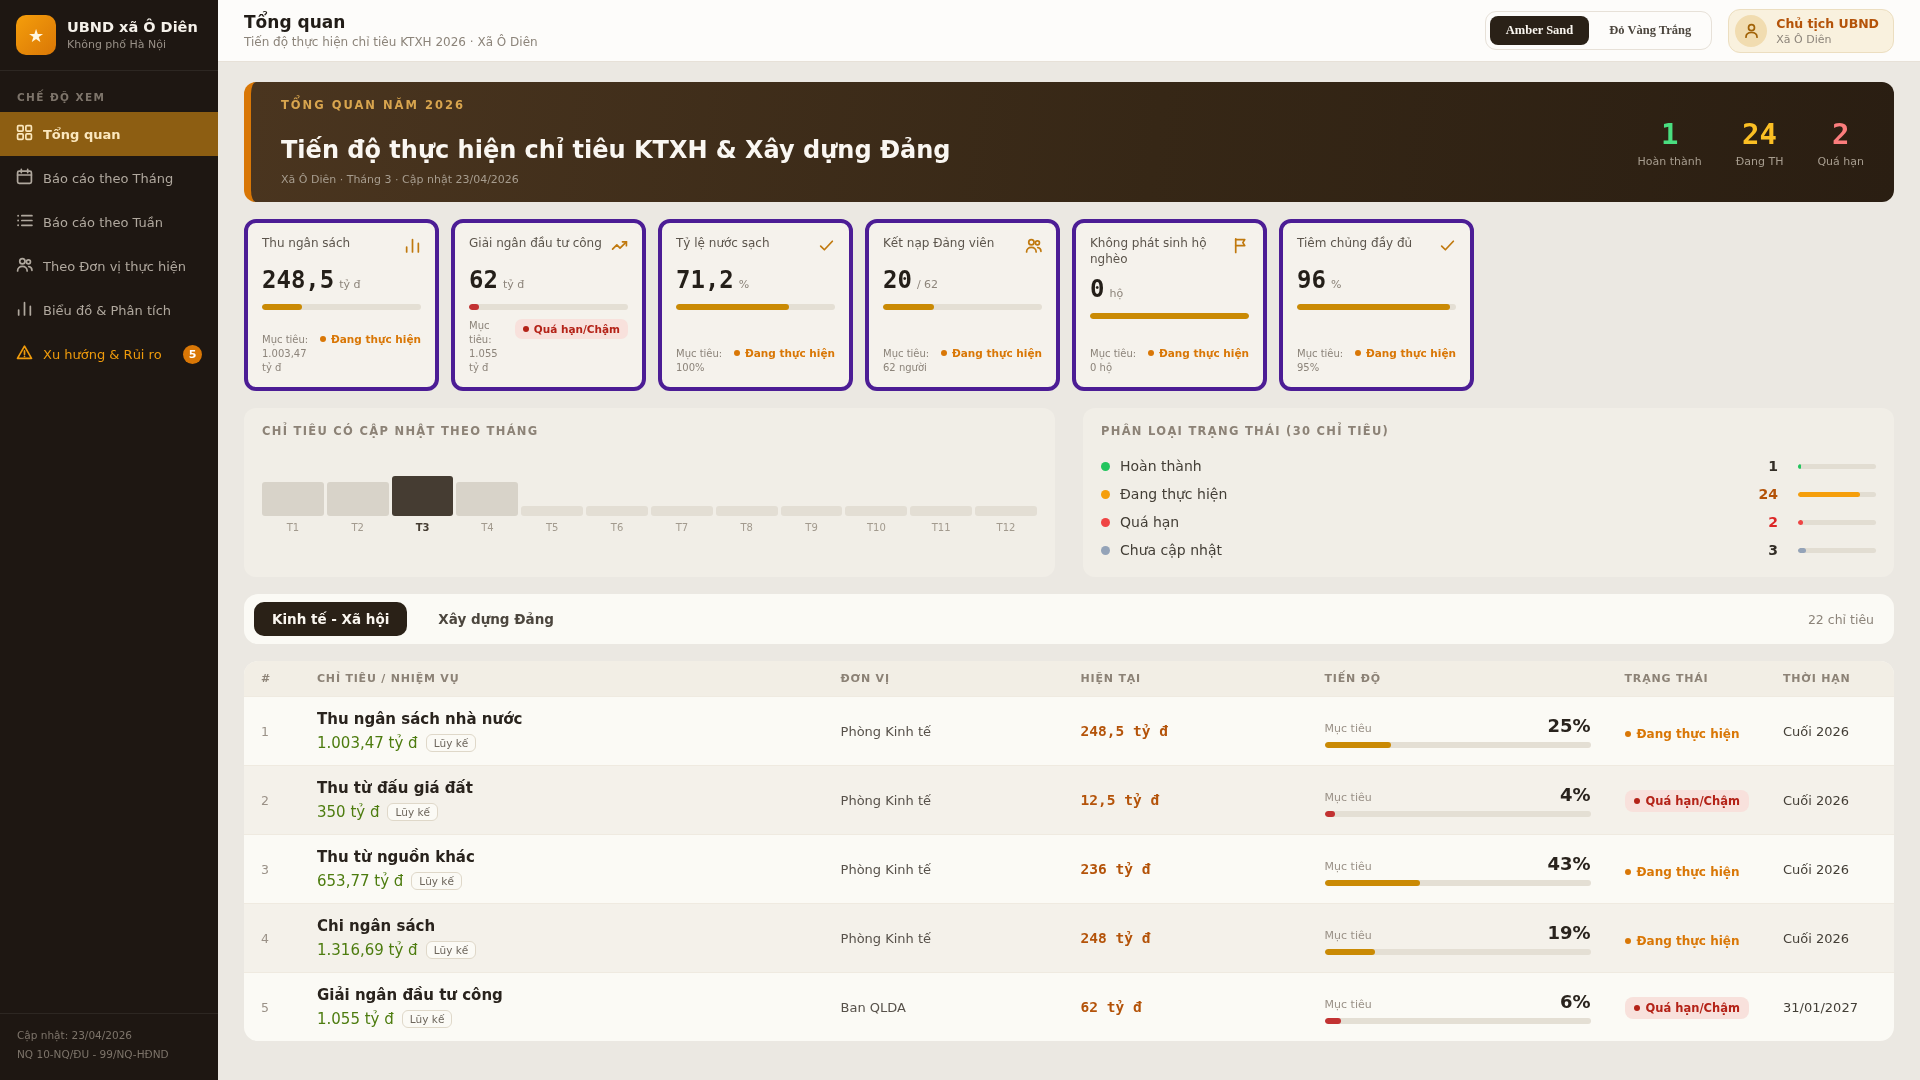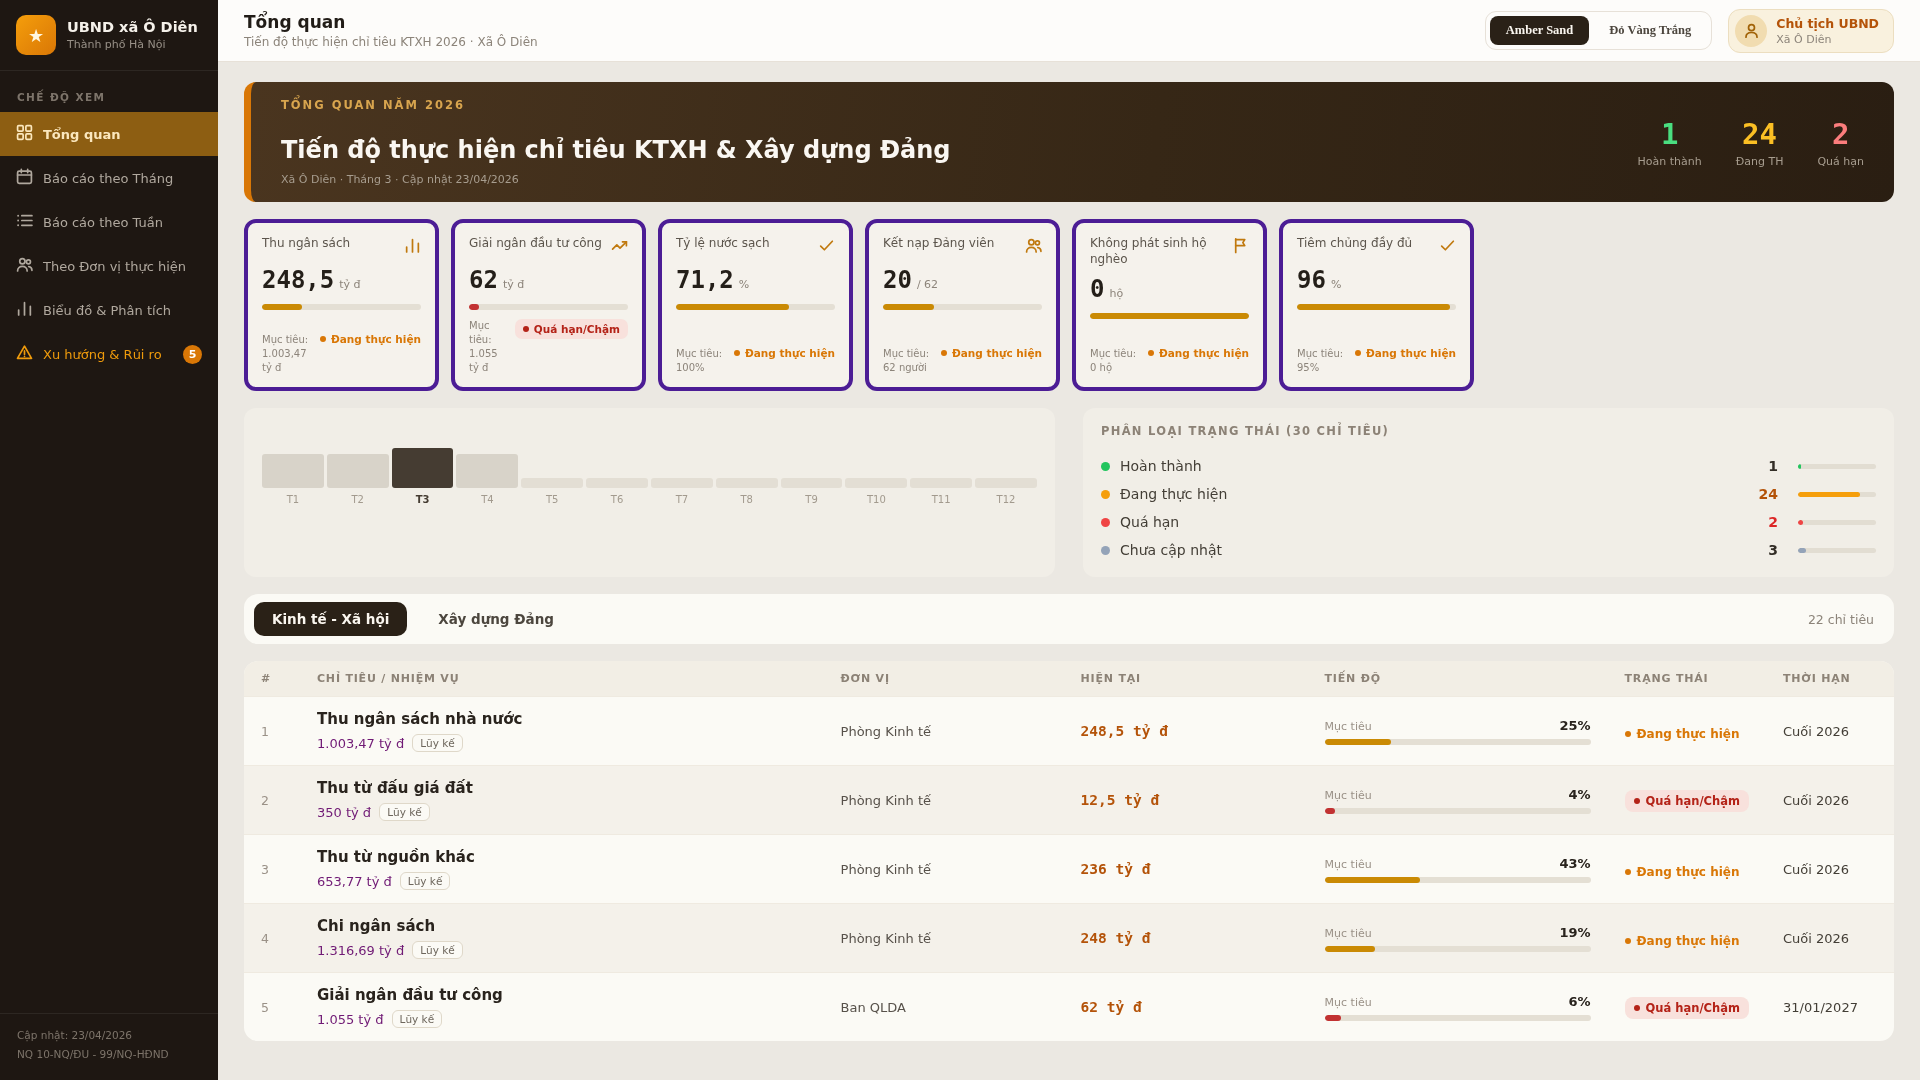--- a/index.html
+++ b/index.html
@@ -109,45 +109,45 @@
   .collapse-btn { border:none; background:transparent; font-size:17px; color:#5c554c; cursor:pointer; padding:2px 9px; font-family:inherit; }
 
   table { width:100%; border-collapse:collapse; }
   thead th { background:#f2eee5; font-size:11px; font-weight:bold; letter-spacing:.8px; color:#8c8276; text-align:left; padding:11px 17px; white-space:nowrap; }
   tbody td { padding:13px 17px; vertical-align:middle; border-top:1px solid #efeae0; }
   tbody tr { cursor:pointer; }
   tbody tr:nth-child(even) { background:#f4f1ea; }
   .td-num { font-size:12.5px; color:#9a9187; }
   .row-name { font-size:15px; font-weight:bold; color:#29231d; }
   .row-meta { display:flex; align-items:center; gap:8px; margin-top:6px; }
-  .row-target { font-size:13px; color:#701a75; }
+  .row-target { font-size:15px; color:#4d7c0f; }
   .row-tag { font-size:10.5px; color:#6d665c; border:1px solid #dfd8c9; background:#fbfaf5; border-radius:6px; padding:2px 7px; }
   .td-unit { font-size:13px; color:#57514a; }
   .td-current { font-family:"DejaVu Sans Mono",monospace; font-size:14.5px; font-weight:bold; color:#b45309; }
   .pg-top { display:flex; justify-content:space-between; align-items:baseline; margin-bottom:6px; }
   .pg-label { font-size:11px; color:#9a9187; }
-  .pg-pct { font-size:13px; font-weight:bold; color:#29231d; }
+  .pg-pct { font-size:18px; font-weight:bold; color:#29231d; }
   .pg-bar { height:6px; background:#e4dfd4; border-radius:3px; overflow:hidden; }
   .pg-fill { height:100%; background:#ca8a04; border-radius:3px; }
   .pg-fill.red { background:#c23232; }
   .status-amber { display:inline-flex; align-items:center; gap:6px; font-size:12px; font-weight:bold; color:#d97706; white-space:nowrap; }
   .status-red { display:inline-flex; align-items:center; gap:6px; font-size:11.5px; font-weight:bold; color:#b42318; background:#f8e1dc; border-radius:8px; padding:4px 9px; white-space:nowrap; }
   .td-deadline { font-size:13px; color:#433e36; white-space:nowrap; }
 </style>
 </head>
 <body>
 
 <div class="app">
 
   <aside class="sidebar">
     <div class="side-head">
       <div class="logo">★</div>
       <div>
         <div class="org-name">UBND xã Ô Diên</div>
-        <div class="org-sub">Thành phố Hà Nội</div>
+        <div class="org-sub">Không phố Hà Nội</div>
       </div>
     </div>
 
     <div class="side-label">CHẾ ĐỘ XEM</div>
 
     <nav>
       <div class="side-item active">
         <span><svg class="i" viewBox="0 0 16 16">
               <rect x="1.5" y="1.5" width="5.2" height="5.2" rx="1"></rect>
               <rect x="9.3" y="1.5" width="5.2" height="5.2" rx="1"></rect>
@@ -397,20 +397,21 @@
                 <span>Đang thực hiện</span>
               </span>
           </div>
         </div>
 
       </div>
 
       <div class="panel-row">
 
         <div class="panel">
+          <div class="panel-title">CHỈ TIÊU CÓ CẬP NHẬT THEO THÁNG</div>
           <div class="mchart">
             <div class="mcol">
                 <div class="mbar mid" style="height: 34px;"></div>
               </div>
             <div class="mcol">
                 <div class="mbar mid" style="height: 34px;"></div>
               </div>
             <div class="mcol">
                 <div class="mbar active" style="height: 40px;"></div>
               </div>

